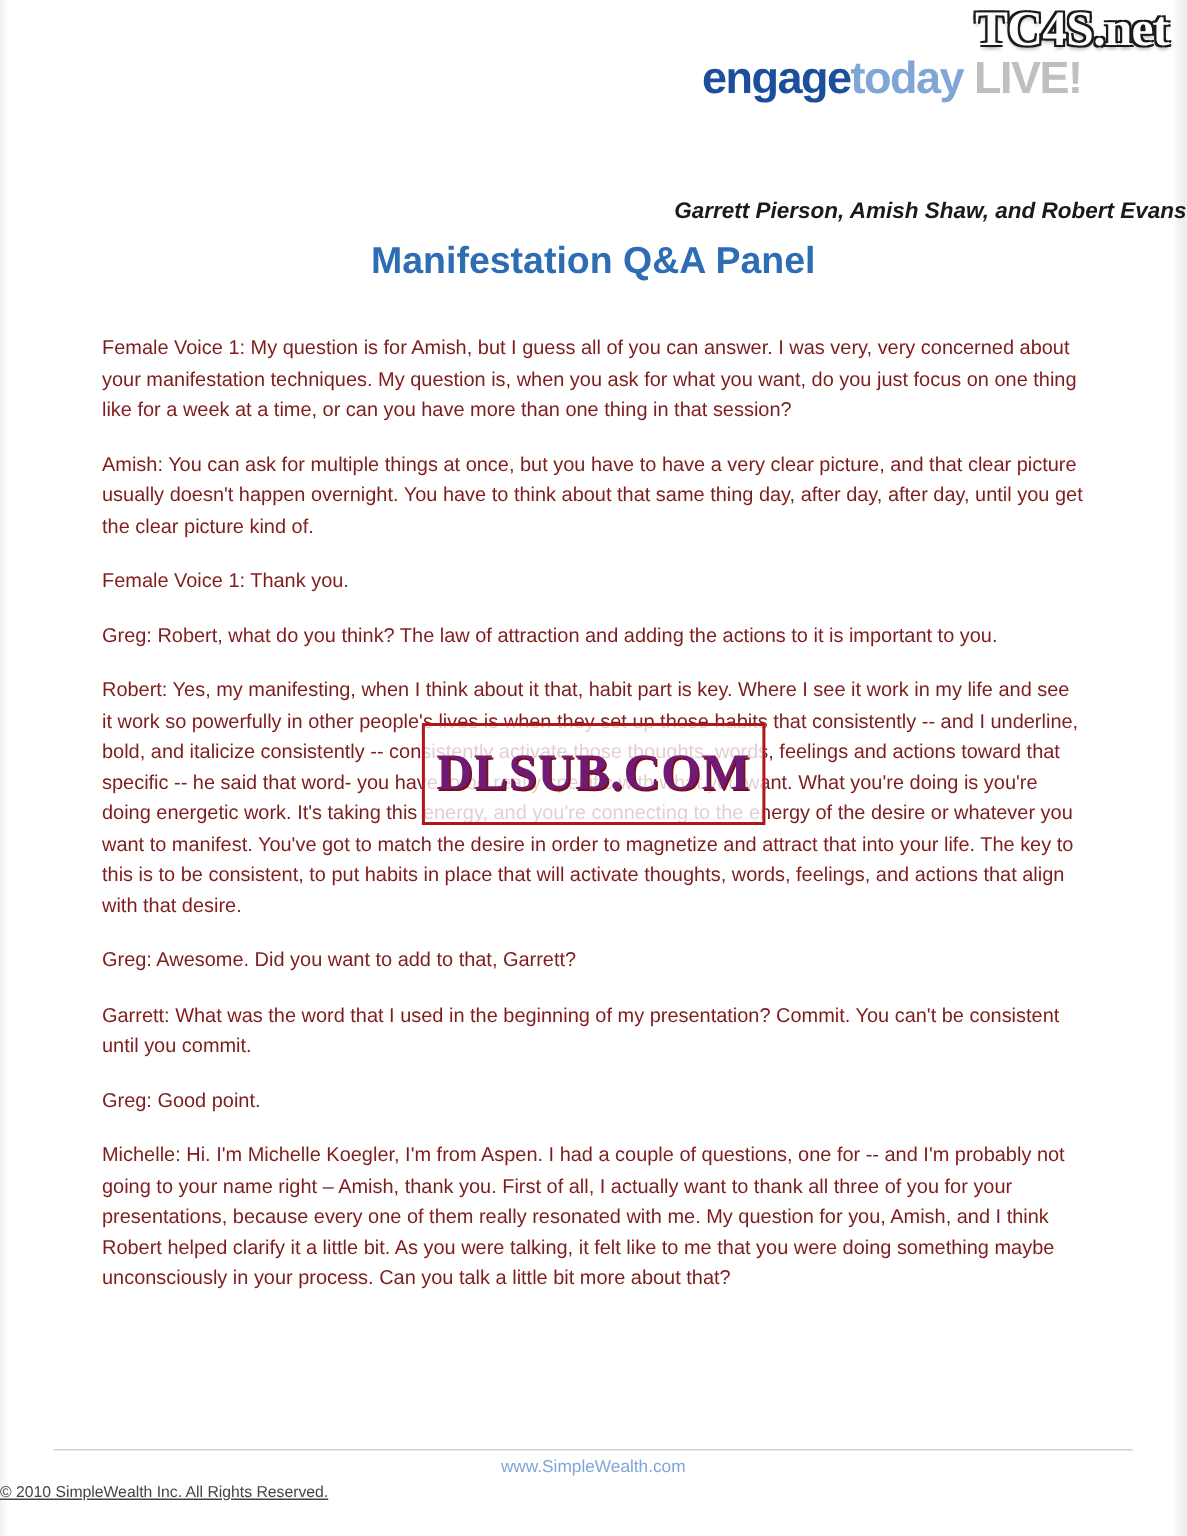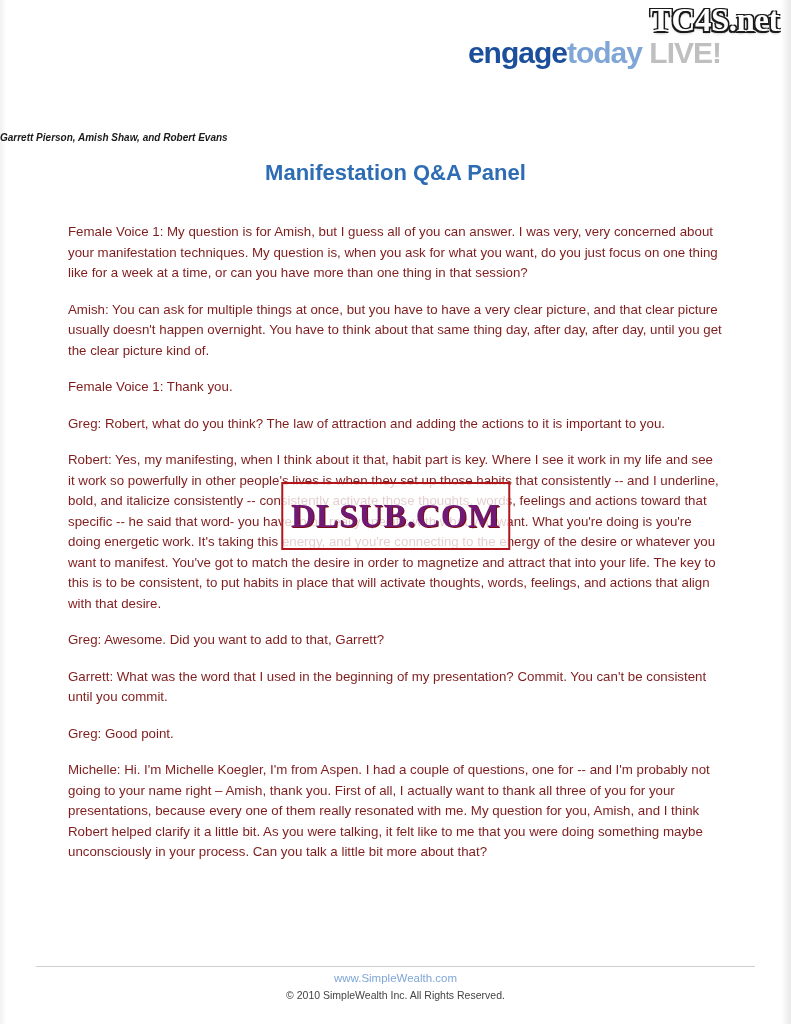--- a/index.html
+++ b/index.html
@@ -71,35 +71,35 @@
   }
   .logo .engage { color: #1b4f9c; }
   .logo .today  { color: #7fa6d6; }
   .logo .live   { color: #bfbfbf; font-style: normal; }
 
   
   .byline {
     position: absolute;
     top: 132px;
     left: 0; right: 0;
-    text-align: left;
+    text-align: right;
     font-family: "Liberation Sans", sans-serif;
     font-weight: bold;
     font-style: italic;
-    font-size: 10px;
+    font-size: 15px;
     color: #1a1a1a;
   }
   .doc-title {
     position: absolute;
     top: 160px;
     left: 0; right: 0;
     text-align: center;
     font-family: "Liberation Sans", sans-serif;
     font-weight: bold;
-    font-size: 22px;
+    font-size: 25px;
     color: #2e6db4;
   }
 
   
   .body-wrap {
     position: absolute;
     left: 68px;
     top: 222px;
     width: 655px;
   }
@@ -127,23 +127,23 @@
     top: 972px;
     left: 0; right: 0;
     text-align: center;
     font-size: 11.5px;
     color: #7fa6d6;
   }
   .footer-copy {
     position: absolute;
     top: 989px;
     left: 0; right: 0;
-    text-align: center;
     font-size: 10.5px;
     color: #444444;
+    text-decoration: underline;
   }
 
   
   .wm-mid {
     position: absolute;
     left: 50%;
     transform: translateX(-50%);
     top: 482px;
     font-family: "Liberation Serif", serif;
     font-weight: bold;

